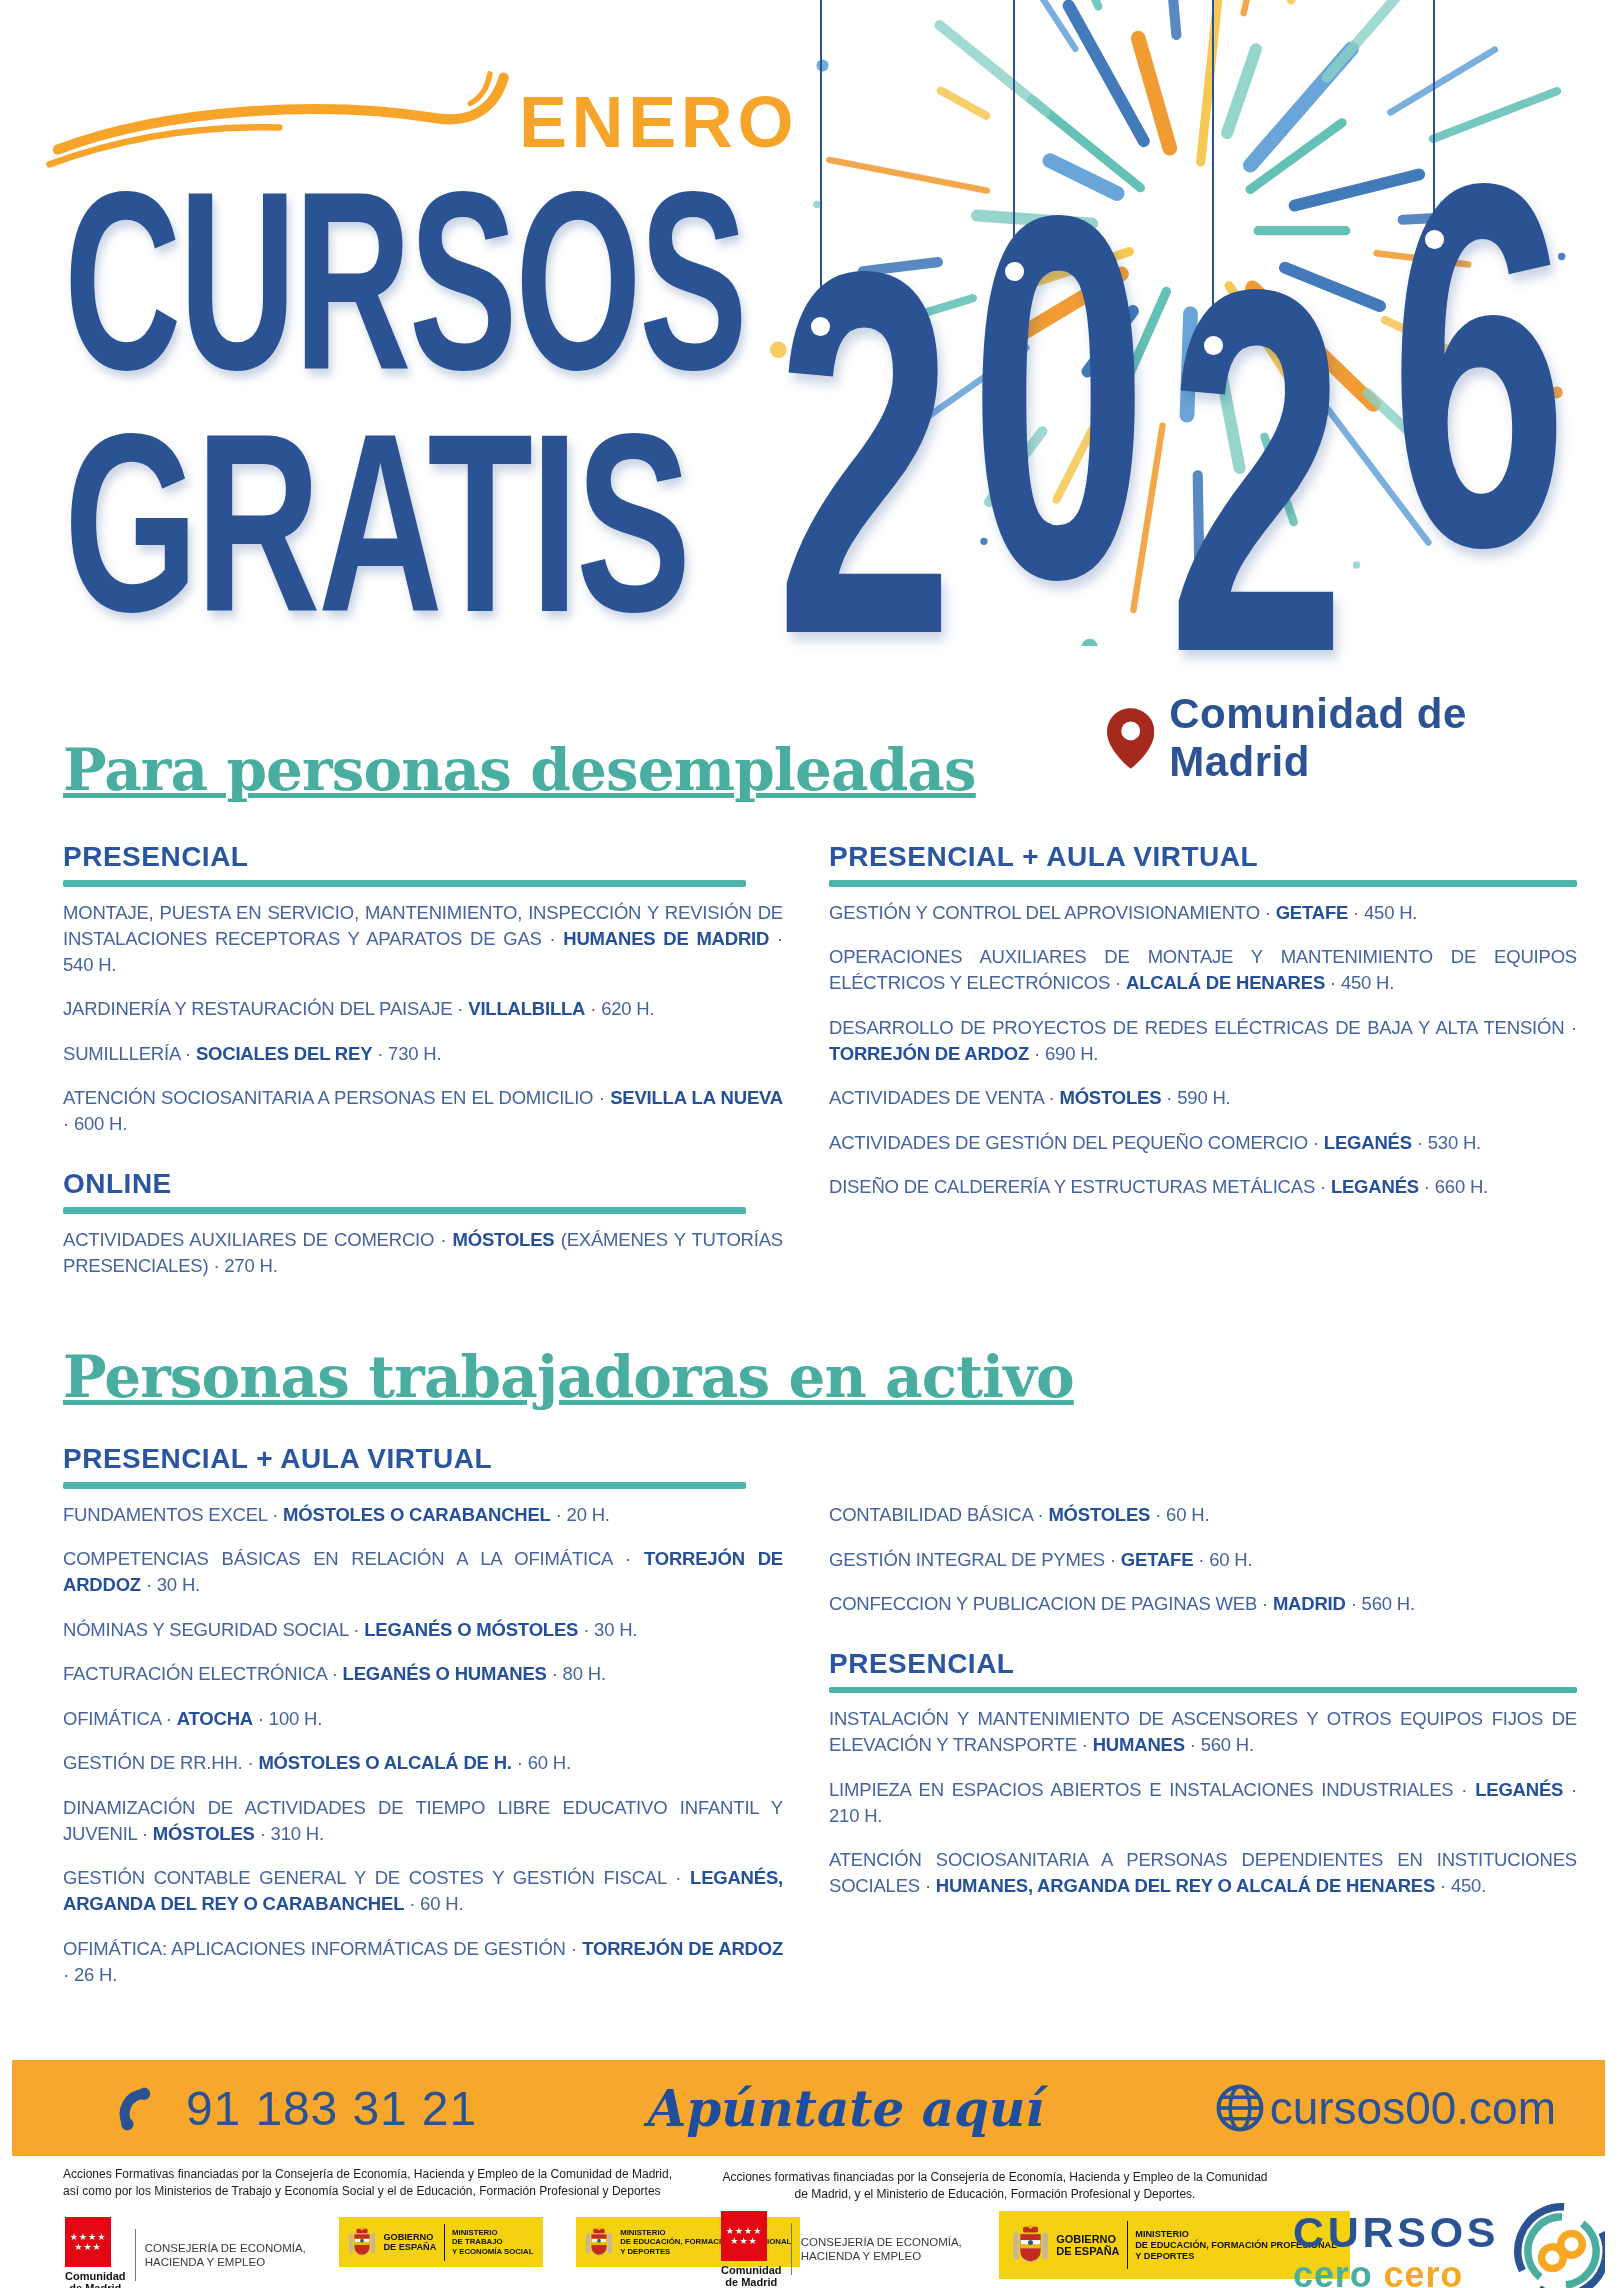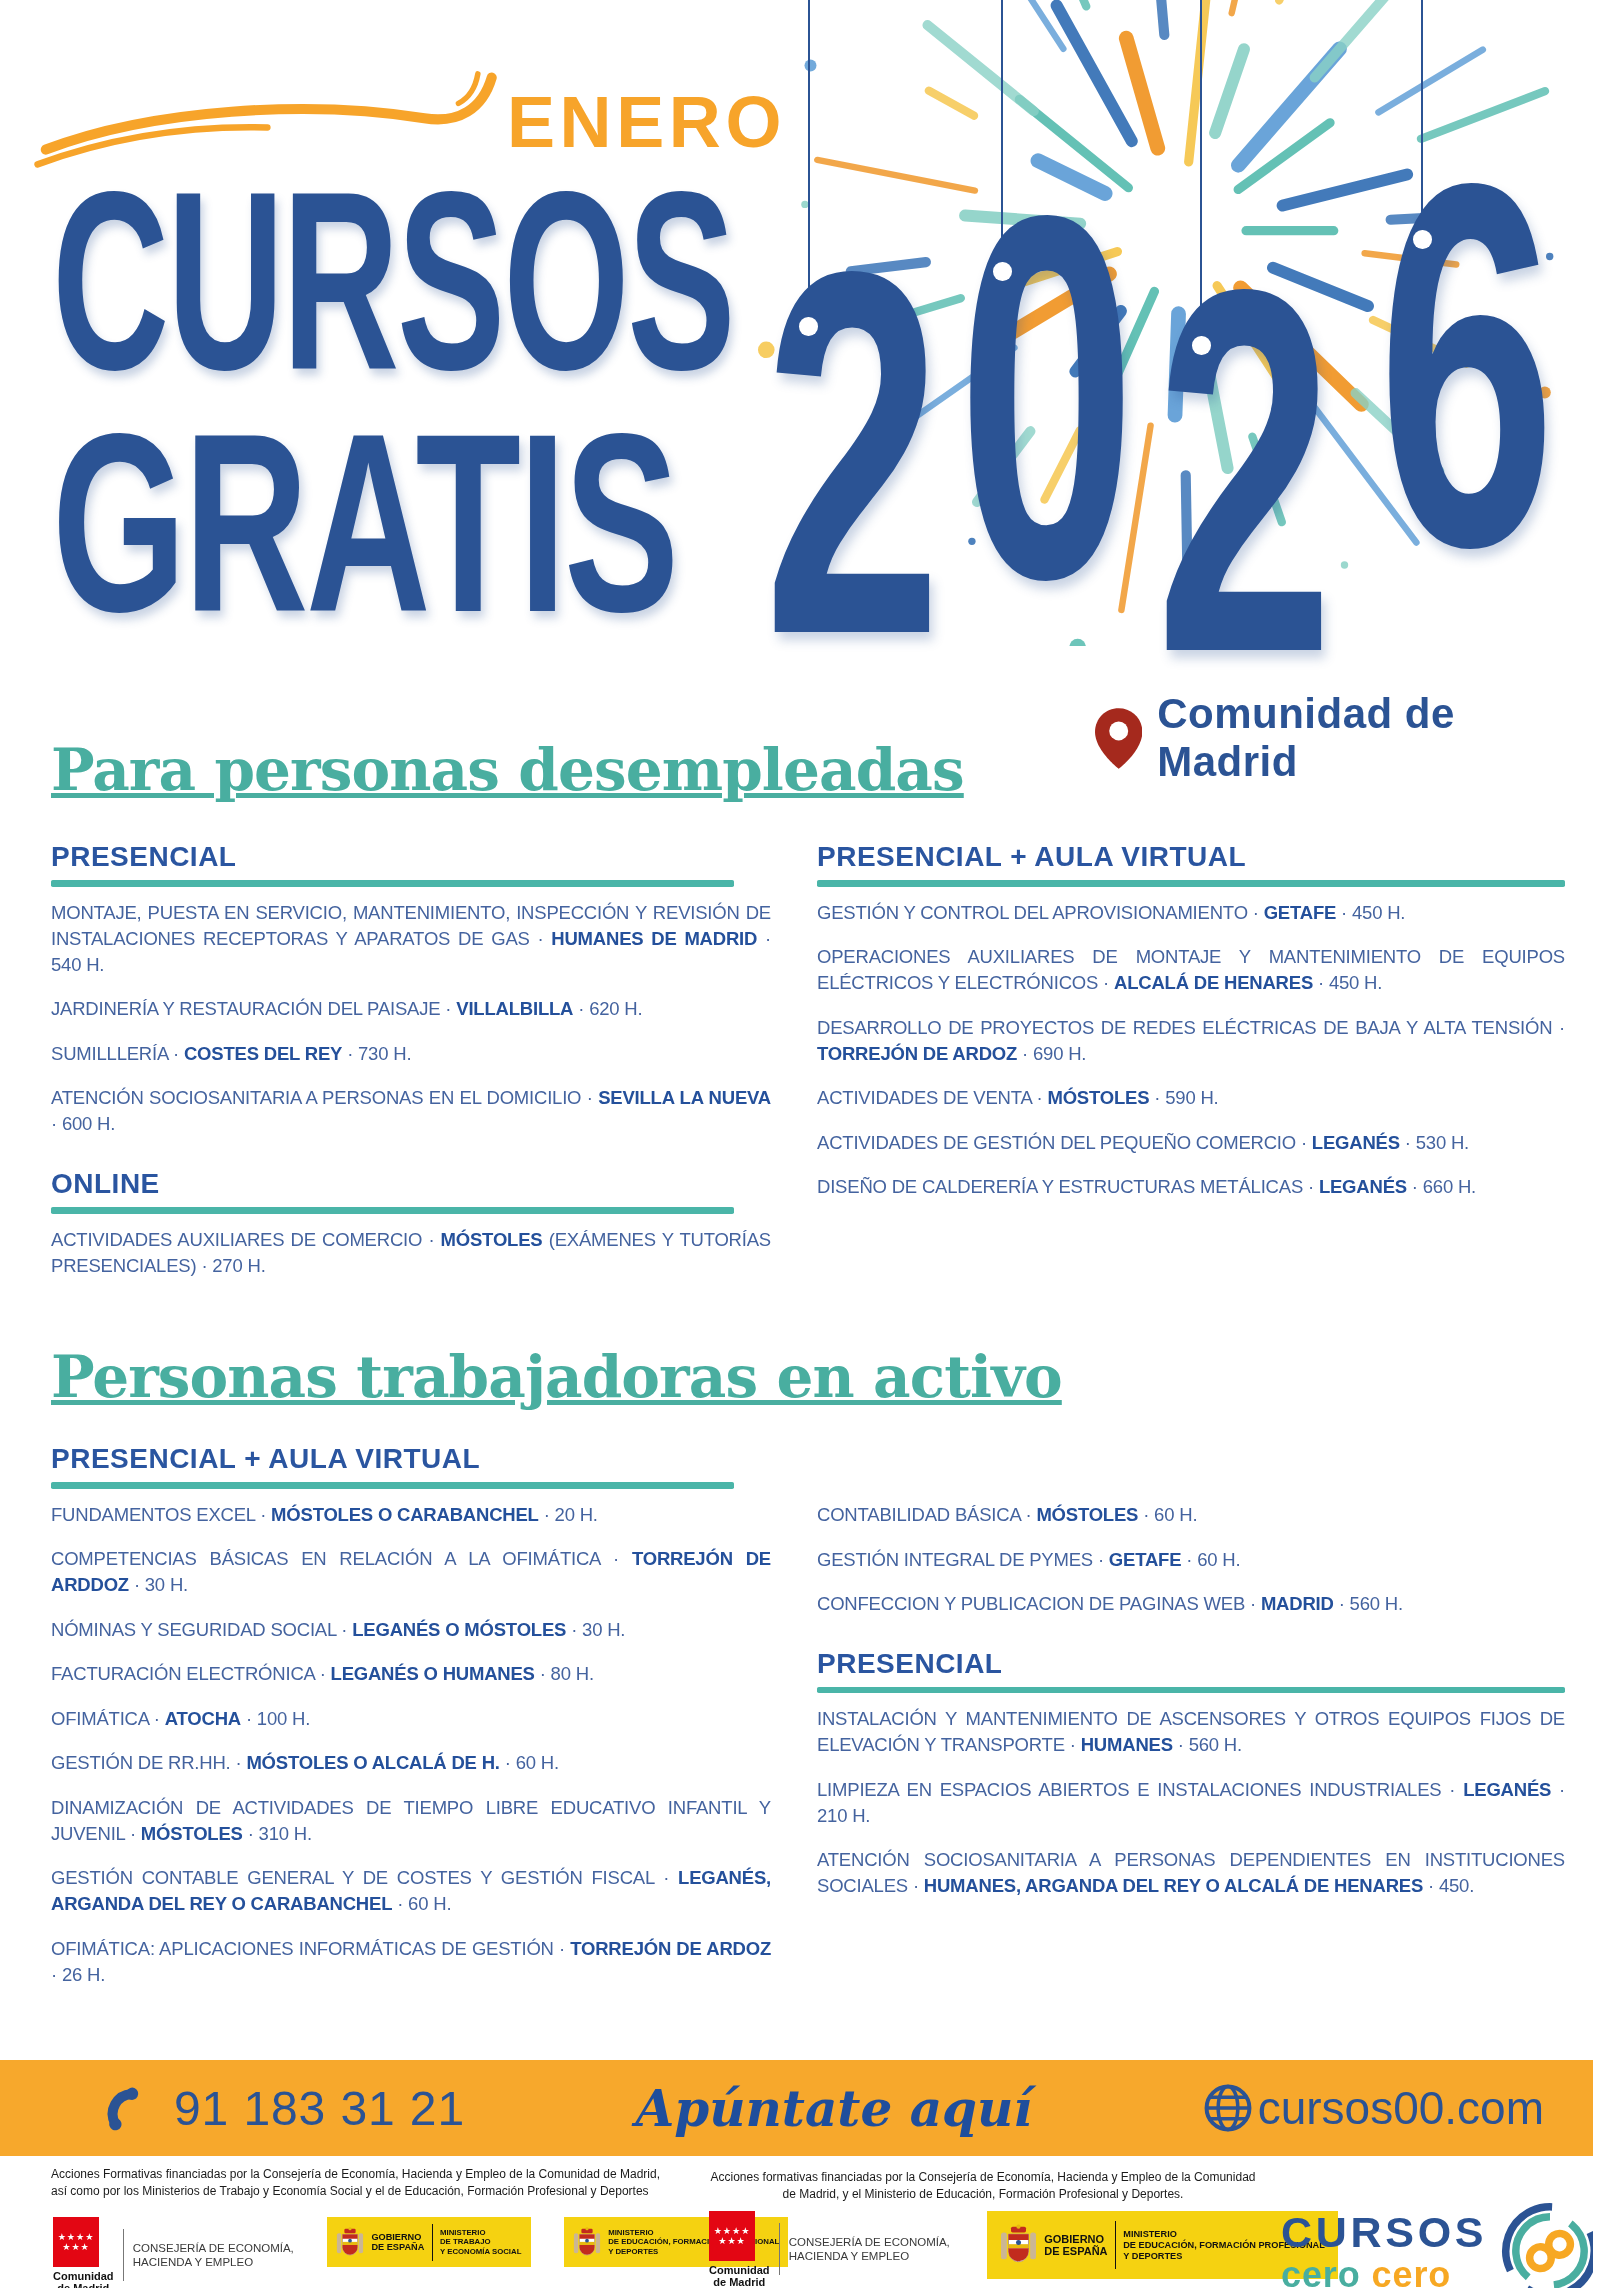--- a/index.html
+++ b/index.html
@@ -1,17 +1,17 @@
 <!DOCTYPE html>
 <html style="font-size:14.8px"><head>
 <meta charset="utf-8">
 <style>
   html,body{margin:0;padding:0;background:#ffffff;}
   .page{position:relative;width:1593px;height:2289px;background:#ffffff;overflow:hidden;
-        font-family:"Liberation Sans",sans-serif;}
+        font-family:"Liberation Sans",sans-serif;margin-left:12px;}
   .abs{position:absolute;}
 
   
   #fireworks{position:absolute;left:0;top:0;pointer-events:none;}
   .string{position:absolute;top:0;width:1.8px;background:#2b5394;}
   .hole{position:absolute;width:18.5px;height:18.5px;border-radius:50%;background:#ffffff;}
   .month{position:absolute;left:507px;top:81px;font-size:72px;font-weight:600;
          letter-spacing:4.6px;color:#F7A42A;}
   .big-title{position:absolute;left:52px;color:#2B5394;font-weight:700;font-size:254px;
              line-height:1;transform:scaleX(0.64);transform-origin:left top;white-space:nowrap;
@@ -193,21 +193,21 @@
     <span class="txt">Comunidad de Madrid</span>
   </div>
 
   <div class="section-heading" style="top:736px;">Para personas desempleadas</div>
   <div class="col col-left" id="s0c0" style="left:51px;top:840px;width:720px;">
       <div class="group">
         <div class="group-label">PRESENCIAL</div>
         <div class="rule"></div>
         <p class="course"><span>MONTAJE, PUESTA EN SERVICIO, MANTENIMIENTO, INSPECCIÓN Y REVISIÓN DE INSTALACIONES RECEPTORAS Y APARATOS DE GAS · </span><span class="loc">HUMANES DE MADRID</span><span> · 540 H.</span></p>
         <p class="course"><span>JARDINERÍA Y RESTAURACIÓN DEL PAISAJE · </span><span class="loc">VILLALBILLA</span><span> · 620 H.</span></p>
-        <p class="course"><span>SUMILLLERÍA · </span><span class="loc">COSTES DEL REY</span><span> · 730 H.</span></p>
+        <p class="course"><span>SUMILLLERÍA · </span><span class="loc">SOCIALES DEL REY</span><span> · 730 H.</span></p>
         <p class="course"><span>ATENCIÓN SOCIOSANITARIA A PERSONAS EN EL DOMICILIO · </span><span class="loc">SEVILLA LA NUEVA</span><span> · 600 H.</span></p>
       </div>
       <div class="group">
         <div class="group-label">ONLINE</div>
         <div class="rule"></div>
         <p class="course"><span>ACTIVIDADES AUXILIARES DE COMERCIO · </span><span class="loc">MÓSTOLES</span><span> (EXÁMENES Y TUTORÍAS PRESENCIALES) · 270 H.</span></p>
       </div>
     </div>
   <div class="col col-right" id="s0c1" style="left:817px;top:840px;width:748px;">
       <div class="group">

